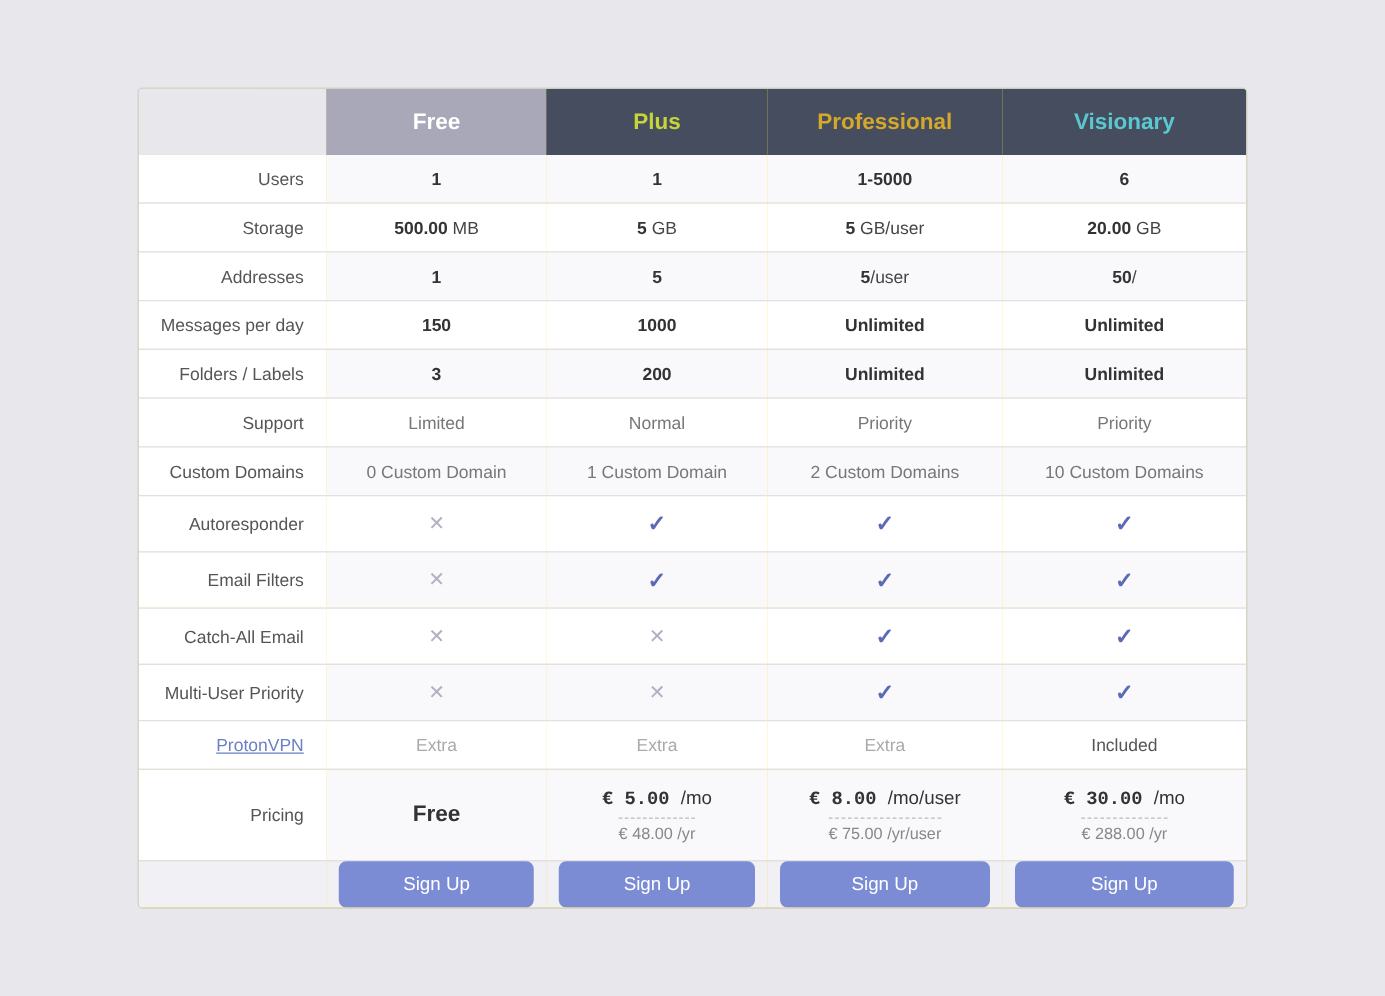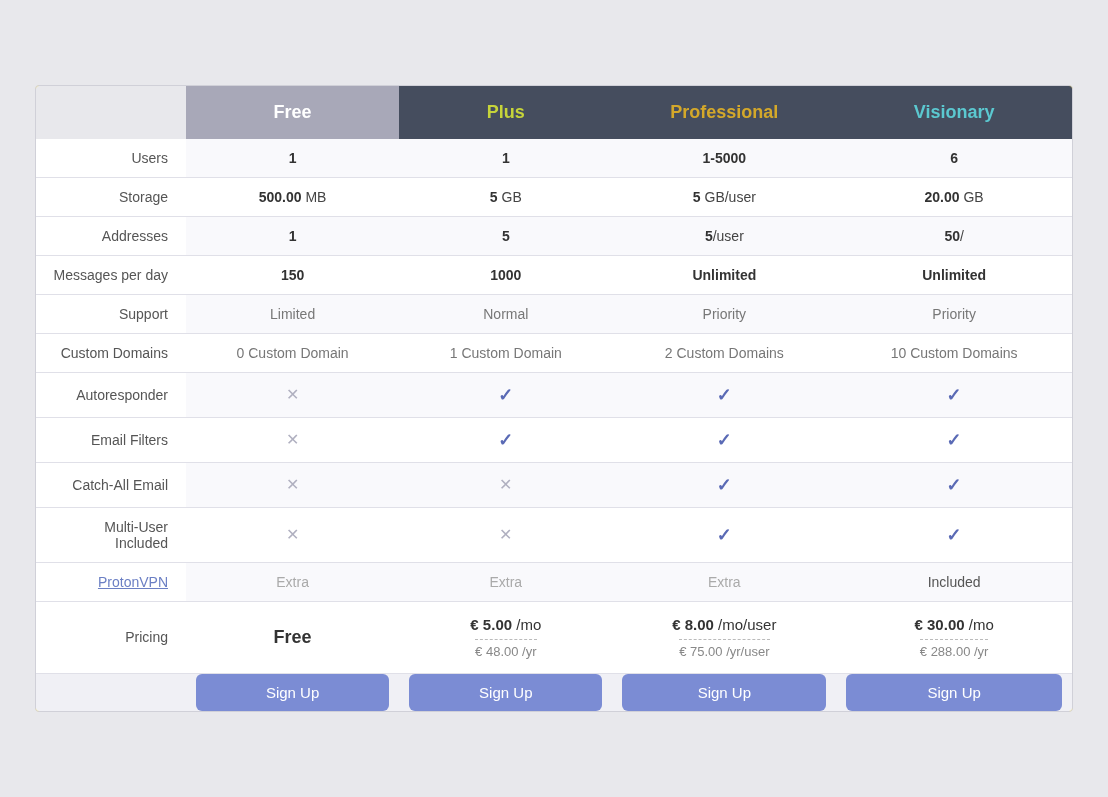--- a/index.html
+++ b/index.html
@@ -12,21 +12,21 @@
       justify-content: center;
       min-height: 797px;
       width: 1108px;
     }
 
     .pricing-container {
       background: #fde047;
       border: 1px solid #d0d0d8;
       border-radius: 4px;
       overflow: hidden;
-      width: 1038px;
+      width: 888px;
     }
 
     table {
       width: 100%;
       border-collapse: collapse;
     }
 
     thead tr th {
       padding: 16px 10px;
       text-align: center;
@@ -108,20 +108,21 @@
       line-height: 1.6;
     }
 
     .pricing-main {
       font-size: 15px;
       color: #333;
     }
 
     .pricing-main .bold-price {
       font-weight: bold;
+      font-family: Liberation Mono, monospace;
     }
 
     .pricing-yearly {
       font-size: 13px;
       color: #888;
       border-top: 1px dashed #bbb;
       display: inline-block;
       padding-top: 2px;
       margin-top: 2px;
     }
@@ -195,20 +196,27 @@
           <td><span class="bold-val">50</span>/</td>
         </tr>
         <tr>
           <td class="row-label">Messages per day</td>
           <td><span class="bold-val">150</span></td>
           <td><span class="bold-val">1000</span></td>
           <td><span class="bold-val">Unlimited</span></td>
           <td><span class="bold-val">Unlimited</span></td>
         </tr>
         <tr>
+          <td class="row-label">Folders / Labels</td>
+          <td><span class="bold-val">3</span></td>
+          <td><span class="bold-val">200</span></td>
+          <td><span class="bold-val">Unlimited</span></td>
+          <td><span class="bold-val">Unlimited</span></td>
+        </tr>
+        <tr>
           <td class="row-label">Support</td>
           <td style="color: rgb(119, 119, 119); text-align: center;">Limited</td>
           <td style="color: rgb(119, 119, 119);">Normal</td>
           <td style="color: rgb(119, 119, 119);">Priority</td>
           <td style="color: rgb(119, 119, 119);">Priority</td>
         </tr>
         <tr>
           <td class="row-label">Custom Domains</td>
           <td style="color: rgb(119, 119, 119);">0 Custom Domain</td>
           <td style="color: rgb(119, 119, 119);">1 Custom Domain</td>
@@ -230,21 +238,21 @@
           <td><span class="check-icon">✓</span></td>
         </tr>
         <tr>
           <td class="row-label">Catch-All Email</td>
           <td><span class="cross-icon">✕</span></td>
           <td><span class="cross-icon">✕</span></td>
           <td><span class="check-icon">✓</span></td>
           <td><span class="check-icon">✓</span></td>
         </tr>
         <tr>
-          <td class="row-label">Multi-User Included</td>
+          <td class="row-label">Multi-User Priority</td>
           <td><span class="cross-icon">✕</span></td>
           <td><span class="cross-icon">✕</span></td>
           <td><span class="check-icon">✓</span></td>
           <td><span class="check-icon">✓</span></td>
         </tr>
         <tr>
           <td class="row-label"><a class="link-style">ProtonVPN</a></td>
           <td style="color: rgb(170, 170, 170);">Extra</td>
           <td style="color: rgb(170, 170, 170);">Extra</td>
           <td style="color: rgb(170, 170, 170);">Extra</td>

